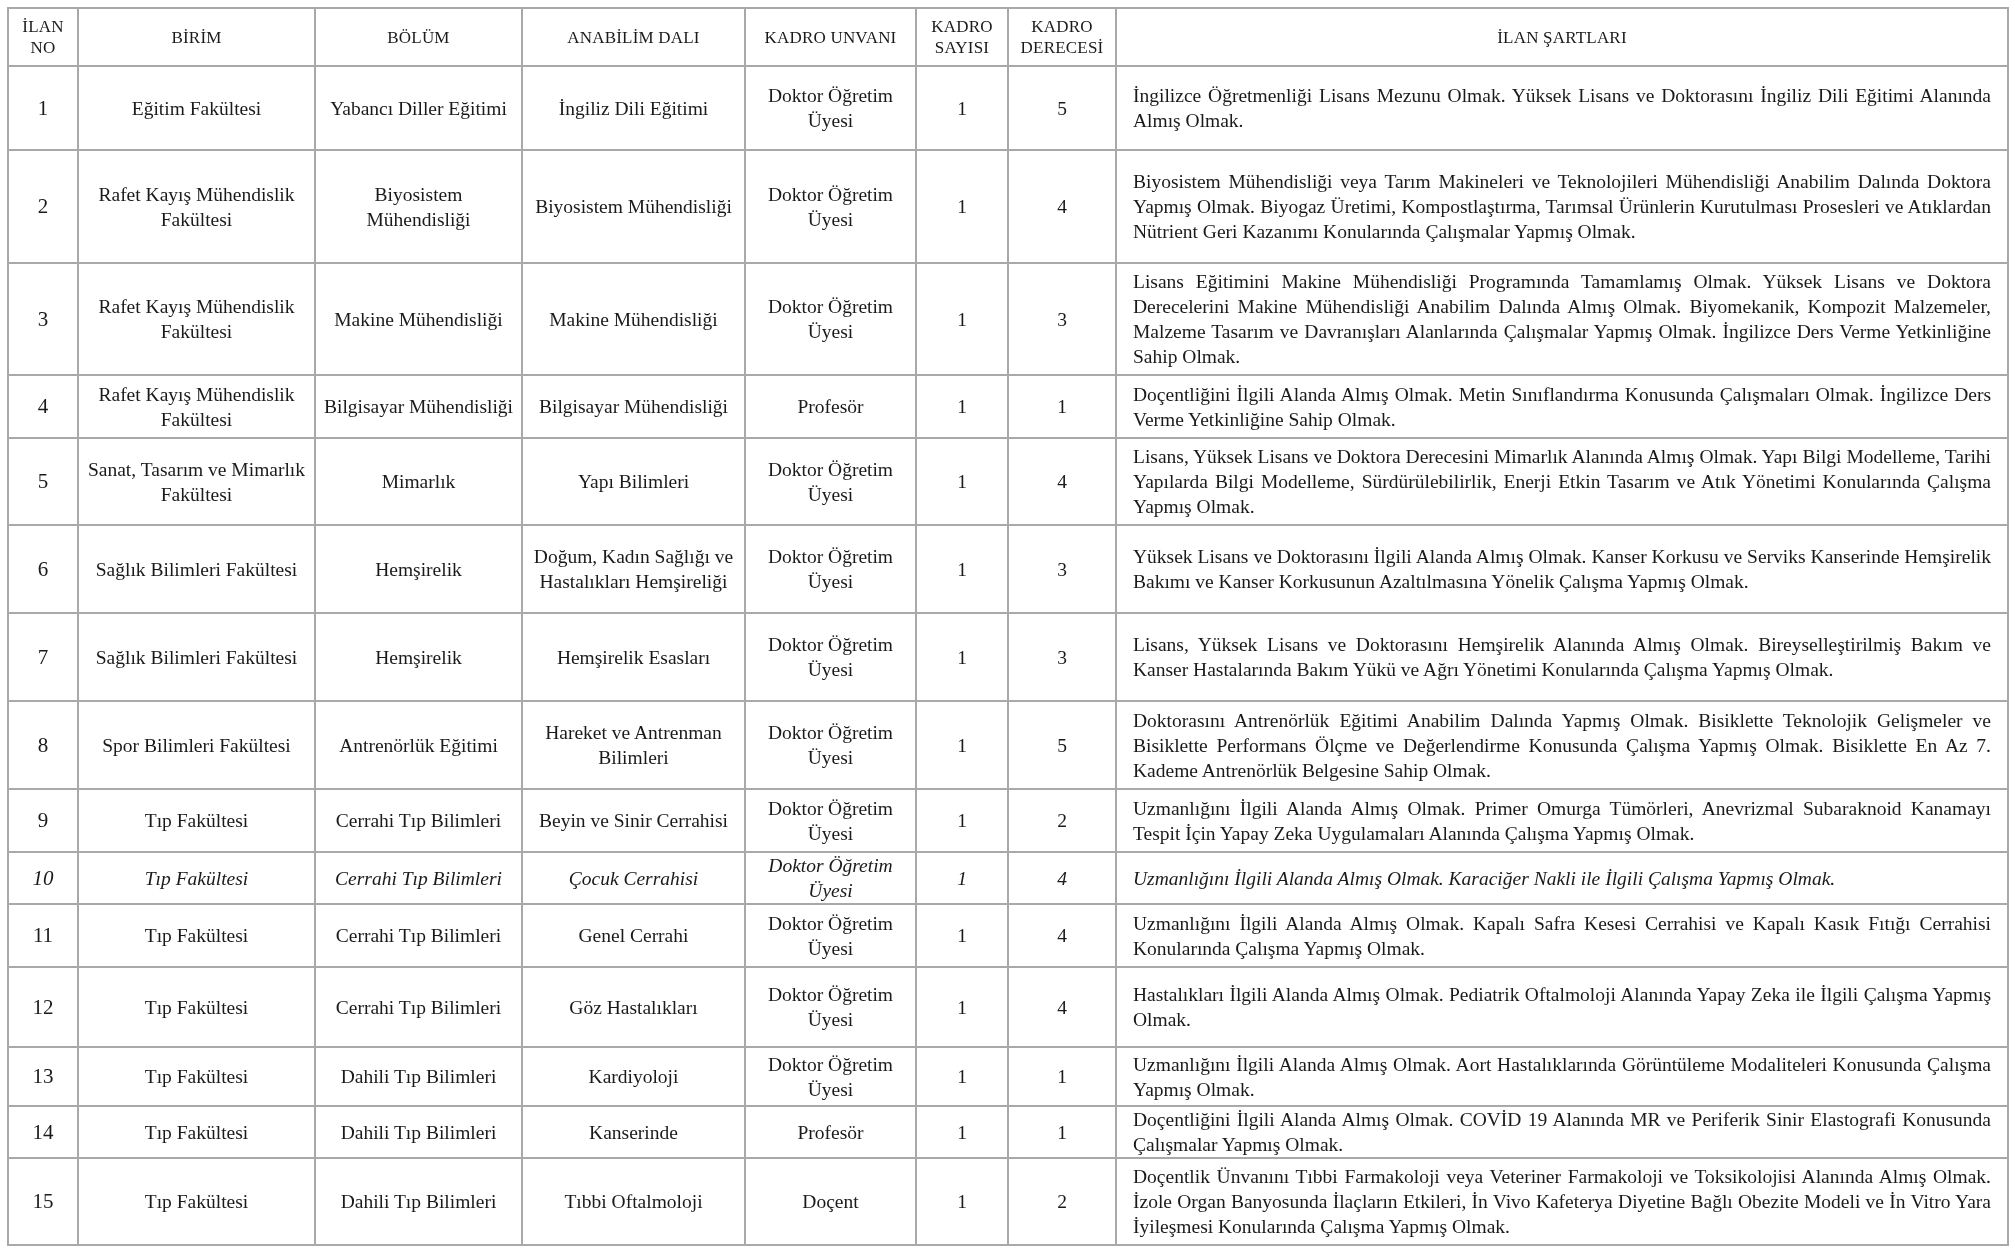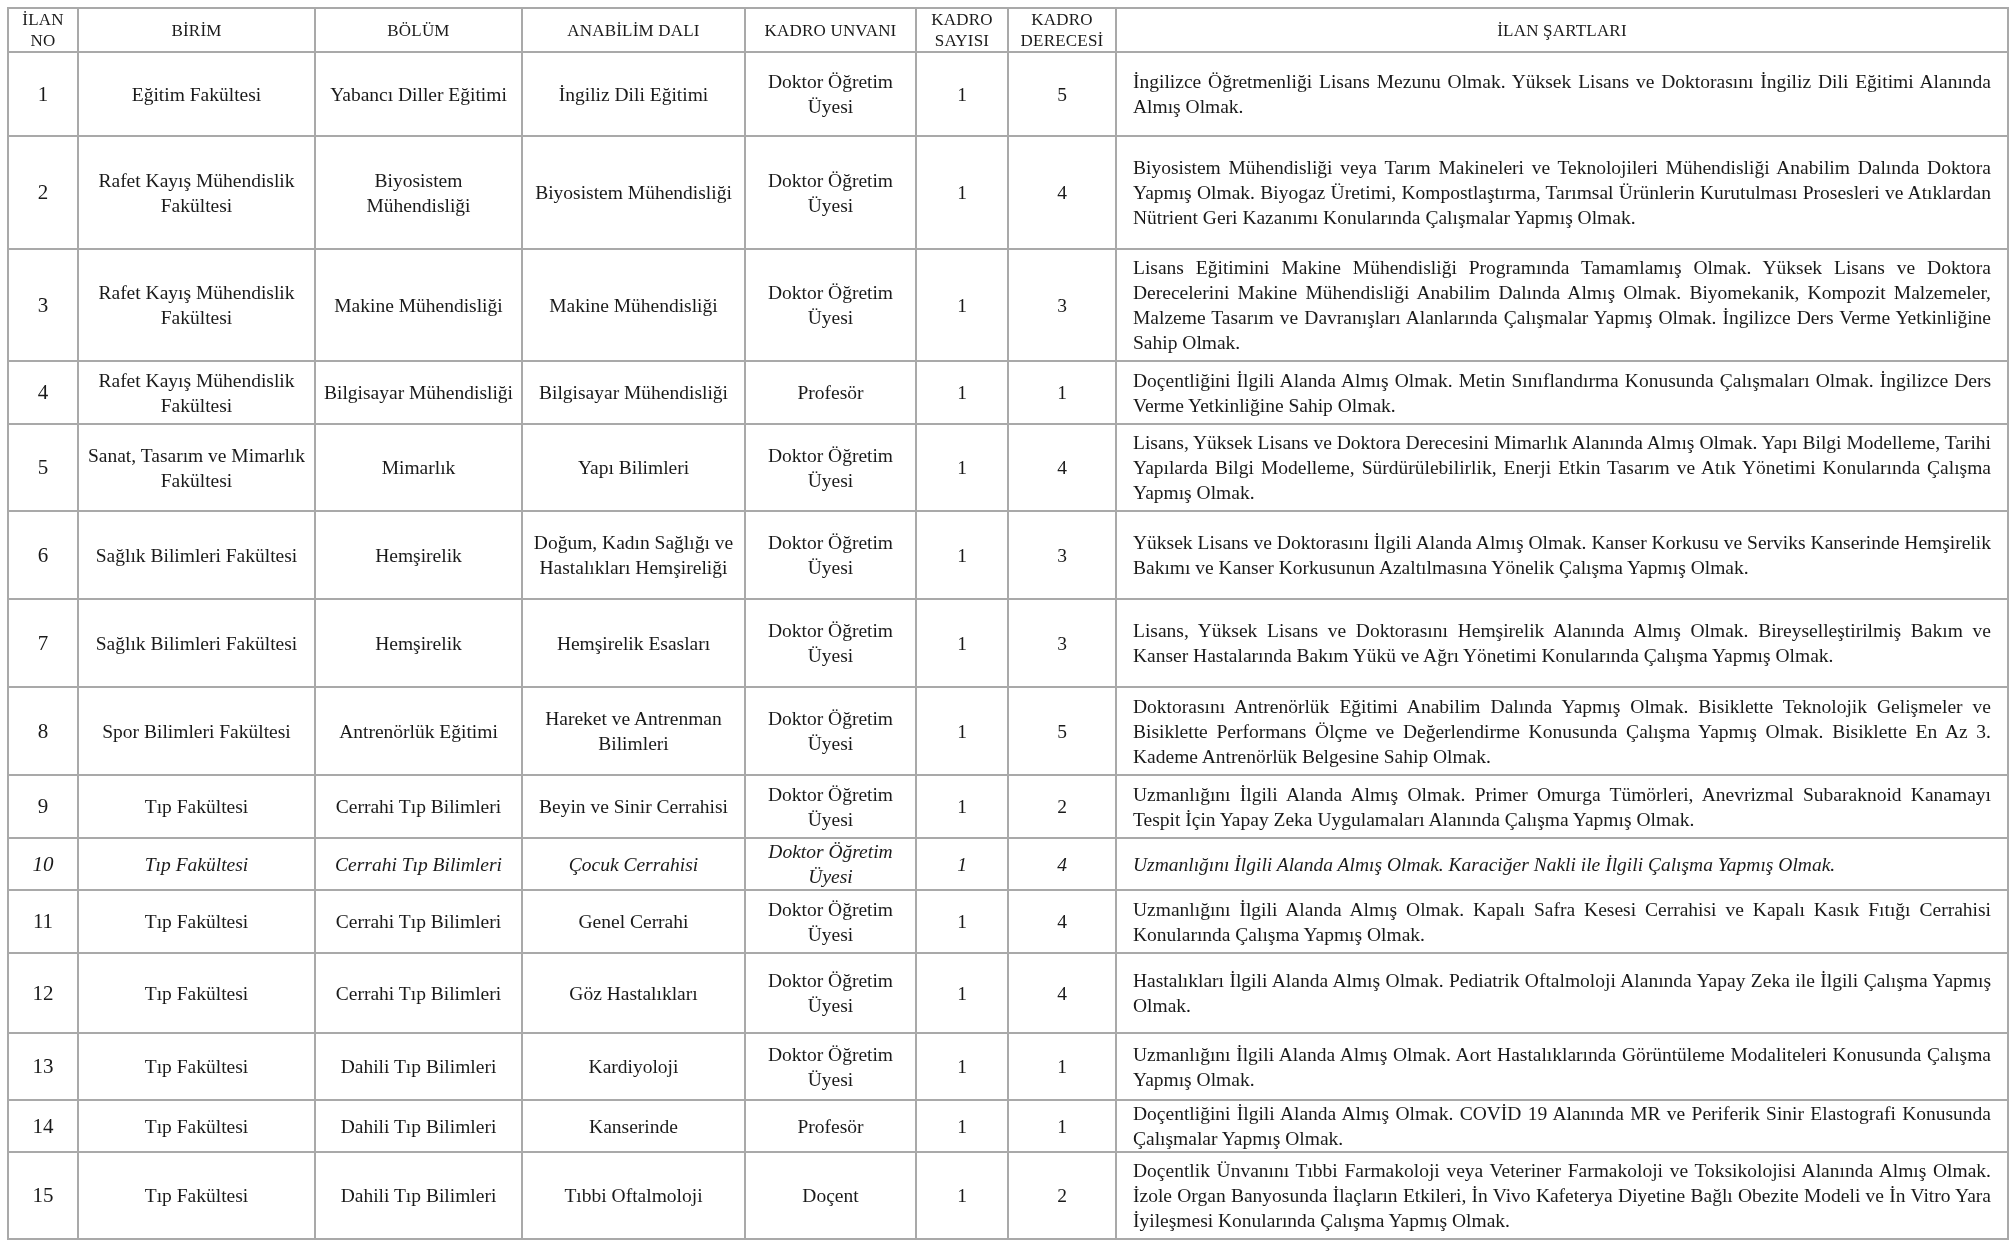--- a/index.html
+++ b/index.html
@@ -22,21 +22,21 @@
   table.ilan td.sart { text-align: justify; text-align-last: left; padding: 0 16px; }
   table.ilan td.num { font-size: 21px; }
   col.c-no { width: 70px; }
   col.c-birim { width: 237px; }
   col.c-bolum { width: 207px; }
   col.c-abd { width: 223px; }
   col.c-unvan { width: 171px; }
   col.c-sayi { width: 92px; }
   col.c-derece { width: 108px; }
   col.c-sart { width: 892px; }
-  tr.h-head { height: 44px; }
+  tr.h-head { height: 58px; }
 </style>
 </head>
 <body>
 
 <table class="ilan">
   <colgroup>
     <col class="c-no">
       <col class="c-birim">
       <col class="c-bolum">
       <col class="c-abd">
@@ -129,21 +129,21 @@
         <td class="sart">Lisans, Yüksek Lisans ve Doktorasını Hemşirelik Alanında Almış Olmak. Bireyselleştirilmiş Bakım ve Kanser Hastalarında Bakım Yükü ve Ağrı Yönetimi Konularında Çalışma Yapmış Olmak.</td>
       </tr>
       <tr style="height: 88px;">
         <td class="num">8</td>
         <td>Spor Bilimleri Fakültesi</td>
         <td>Antrenörlük Eğitimi</td>
         <td>Hareket ve Antrenman Bilimleri</td>
         <td>Doktor Öğretim Üyesi</td>
         <td>1</td>
         <td>5</td>
-        <td class="sart">Doktorasını Antrenörlük Eğitimi Anabilim Dalında Yapmış Olmak. Bisiklette Teknolojik Gelişmeler ve Bisiklette Performans Ölçme ve Değerlendirme Konusunda Çalışma Yapmış Olmak. Bisiklette En Az 3. Kademe Antrenörlük Belgesine Sahip Olmak.</td>
+        <td class="sart">Doktorasını Antrenörlük Eğitimi Anabilim Dalında Yapmış Olmak. Bisiklette Teknolojik Gelişmeler ve Bisiklette Performans Ölçme ve Değerlendirme Konusunda Çalışma Yapmış Olmak. Bisiklette En Az 7. Kademe Antrenörlük Belgesine Sahip Olmak.</td>
       </tr>
       <tr style="height: 63px;">
         <td class="num">9</td>
         <td>Tıp Fakültesi</td>
         <td>Cerrahi Tıp Bilimleri</td>
         <td>Beyin ve Sinir Cerrahisi</td>
         <td>Doktor Öğretim Üyesi</td>
         <td>1</td>
         <td>2</td>
         <td class="sart">Uzmanlığını İlgili Alanda Almış Olmak. Primer Omurga Tümörleri, Anevrizmal Subaraknoid Kanamayı Tespit İçin Yapay Zeka Uygulamaları Alanında Çalışma Yapmış Olmak.</td>
@@ -171,21 +171,21 @@
       <tr style="height: 80px;">
         <td class="num">12</td>
         <td>Tıp Fakültesi</td>
         <td>Cerrahi Tıp Bilimleri</td>
         <td>Göz Hastalıkları</td>
         <td>Doktor Öğretim Üyesi</td>
         <td>1</td>
         <td>4</td>
         <td class="sart">Hastalıkları İlgili Alanda Almış Olmak. Pediatrik Oftalmoloji Alanında Yapay Zeka ile İlgili Çalışma Yapmış Olmak.</td>
       </tr>
-      <tr style="height: 67px;">
+      <tr style="height: 59px;">
         <td class="num">13</td>
         <td>Tıp Fakültesi</td>
         <td>Dahili Tıp Bilimleri</td>
         <td>Kardiyoloji</td>
         <td>Doktor Öğretim Üyesi</td>
         <td>1</td>
         <td>1</td>
         <td class="sart">Uzmanlığını İlgili Alanda Almış Olmak. Aort Hastalıklarında Görüntüleme Modaliteleri Konusunda Çalışma Yapmış Olmak.</td>
       </tr>
       <tr style="height: 45px;">

